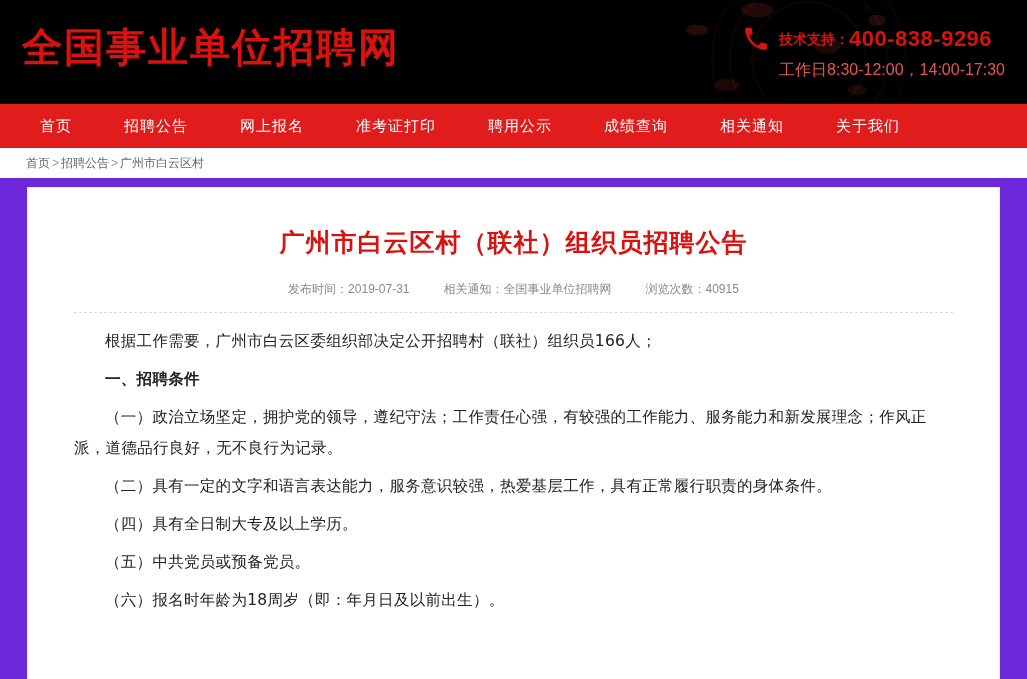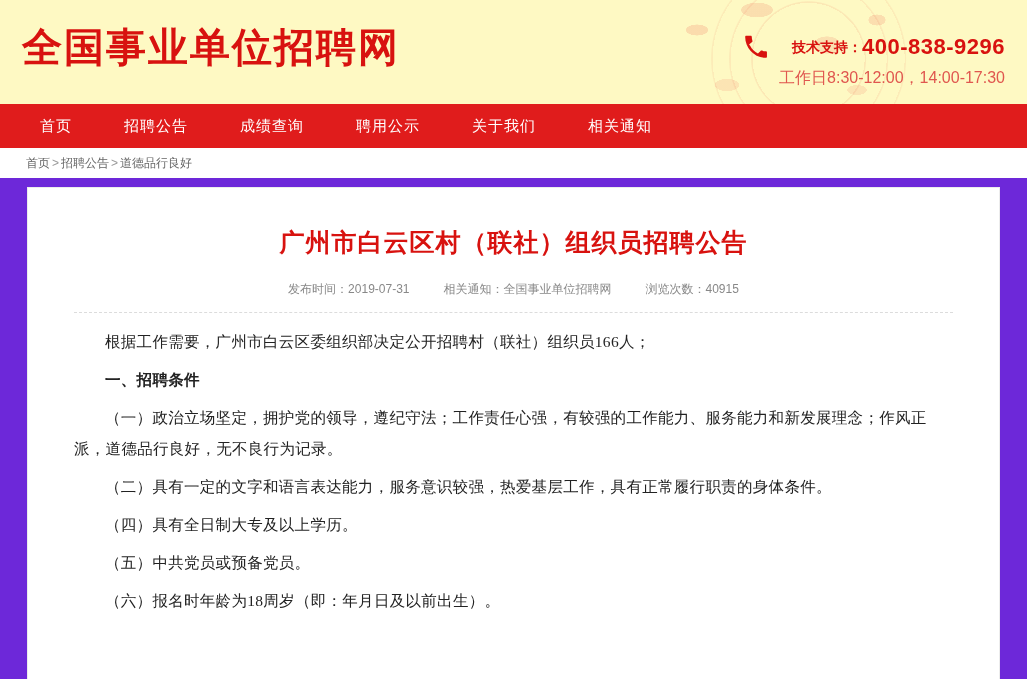--- a/index.html
+++ b/index.html
@@ -19,21 +19,21 @@
     width: 1027px;
     height: 679px;
     background: #ffffff;
     overflow: hidden;
   }
 
   
   .header {
     position: relative;
     height: 104px;
-    background: #fef9c3;
+    background: #000000;
     overflow: hidden;
   }
   .header-globe {
     position: absolute;
     right: 0;
     top: -40px;
     width: 420px;
     height: 190px;
     background:
       radial-gradient(circle at 48% 52%, rgba(255,255,255,0) 0 56px, rgba(230,60,50,0.10) 56px 57px, rgba(255,255,255,0) 58px),
@@ -62,22 +62,21 @@
     font-family: "DejaVu Sans", "Liberation Sans", sans-serif;
     font-size: 40px;
     font-weight: bold;
     color: #d8120f;
     letter-spacing: 2px;
     white-space: nowrap;
   }
   .support {
     position: absolute;
     right: 22px;
-    top: 34px;
-    text-align: right;
+    top: 26px;
     white-space: nowrap;
   }
   .support-line1 {
     font-size: 14px;
     color: #d8120f;
     font-weight: bold;
   }
   .support-line1 .phone {
     font-size: 22px;
     font-weight: bold;
@@ -172,21 +171,20 @@
     padding-top: 6px;
     font-size: 15.5px;
     line-height: 2.0;
     color: #222;
     font-family: "DejaVu Sans", "Liberation Sans", sans-serif;
   }
   .body-text p {
     margin: 7px 0;
     text-indent: 2em;
     letter-spacing: .3px;
-    font-family: Liberation Serif, serif;
   }
   .body-text p.section-head {
     font-weight: bold;
     text-indent: 2em;
   }
 </style>
 </head>
 <body>
 
 <div class="page">
@@ -203,32 +201,34 @@
         </svg>
         <span>技术支持：</span><span class="phone">400-838-9296</span>
       </div>
       <div class="support-line2">工作日8:30-12:00，14:00-17:30</div>
     </div>
   </div>
 
   <div class="nav">
     <div class="nav-item">首页</div>
     <div class="nav-item">招聘公告</div>
+    <div class="nav-item">网上报名</div>
+    <div class="nav-item">准考证打印</div>
+    <div class="nav-item">聘用公示</div>
     <div class="nav-item">成绩查询</div>
-    <div class="nav-item">聘用公示</div>
+    <div class="nav-item">相关通知</div>
     <div class="nav-item">关于我们</div>
-    <div class="nav-item">相关通知</div>
   </div>
 
   <div class="breadcrumb">
     <a href="#">首页</a>
     <span class="sep">&gt;</span>
     <a href="#">招聘公告</a>
     <span class="sep">&gt;</span>
-    <a href="#">道德品行良好</a>
+    <a href="#">广州市白云区村</a>
   </div>
 
   <div class="content-wrap">
     <div class="article">
 
       <div class="article-title">广州市白云区村（联社）组织员招聘公告</div>
 
       <div class="meta">
         <span>发布时间：2019-07-31</span>
         <span>相关通知：全国事业单位招聘网</span>

